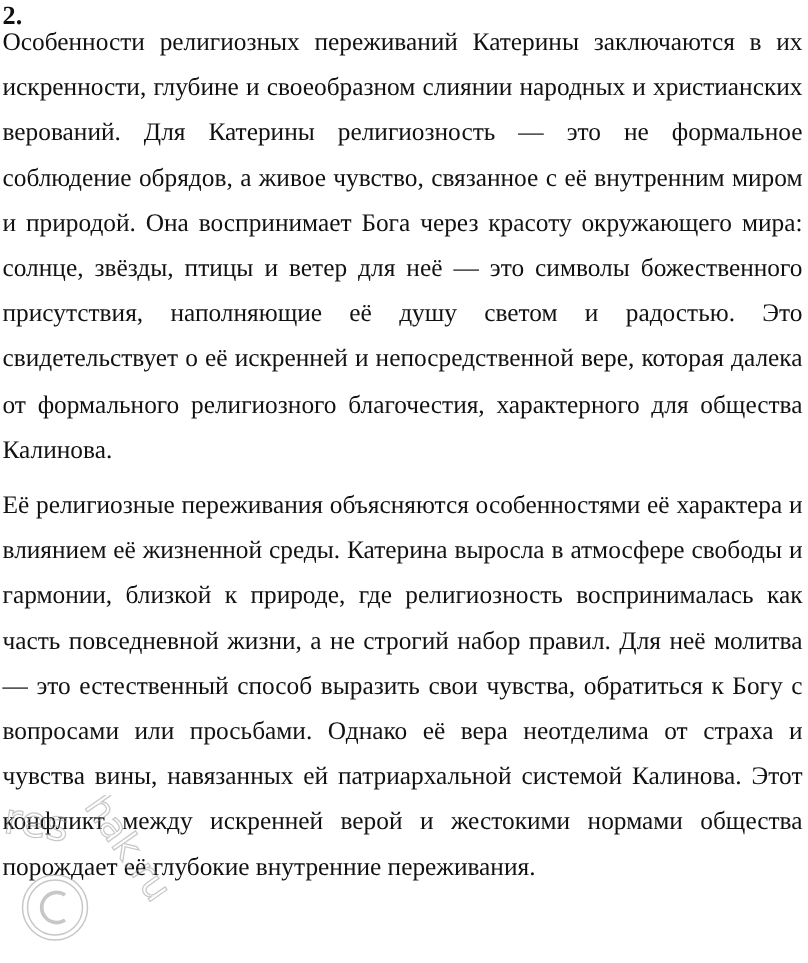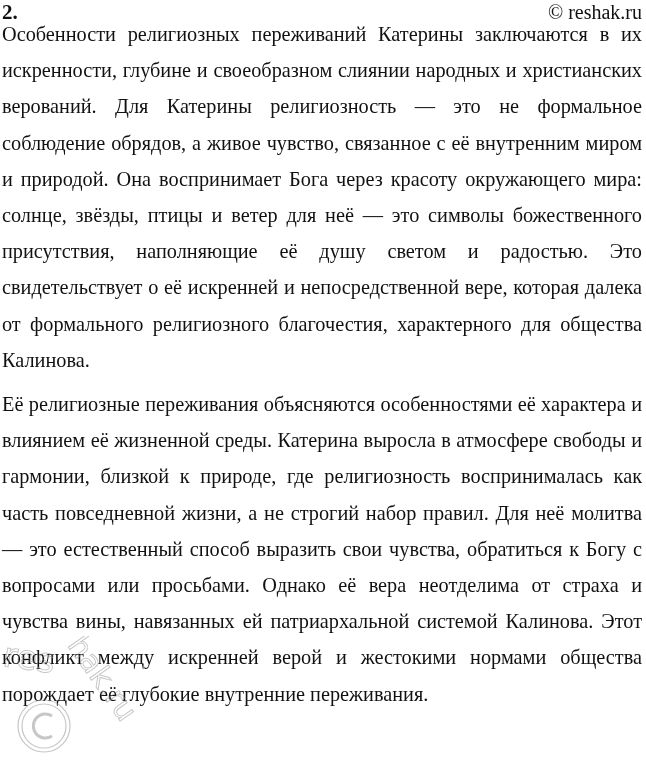--- a/index.html
+++ b/index.html
@@ -31,21 +31,20 @@
   .watermark {
     position: absolute; left: 2px; top: 636px; width: 140px; height: 134px;
     pointer-events: none; opacity: 0.55;
   }
 </style>
 </head>
 <body>
 
 <div class="header">
   <div class="task-number">2.</div>
-  <div class="source">© reshak.ru</div>
 </div>
 
 <div class="content">
   <p class="para">Особенности религиозных переживаний Катерины заключаются в их искренности, глубине и своеобразном слиянии народных и христианских верований. Для Катерины религиозность — это не формальное соблюдение обрядов, а живое чувство, связанное с её внутренним миром и природой. Она воспринимает Бога через красоту окружающего мира: солнце, звёзды, птицы и ветер для неё — это символы божественного присутствия, наполняющие её душу светом и радостью. Это свидетельствует о её искренней и непосредственной вере, которая далека от формального религиозного благочестия, характерного для общества Калинова.</p>
   <p class="para">Её религиозные переживания объясняются особенностями её характера и влиянием её жизненной среды. Катерина выросла в атмосфере свободы и гармонии, близкой к природе, где религиозность воспринималась как часть повседневной жизни, а не строгий набор правил. Для неё молитва — это естественный способ выразить свои чувства, обратиться к Богу с вопросами или просьбами. Однако её вера неотделима от страха и чувства вины, навязанных ей патриархальной системой Калинова. Этот конфликт между искренней верой и жестокими нормами общества порождает её глубокие внутренние переживания.</p>
 </div>
 
 <div class="watermark">
   <svg width="140" height="134" viewBox="0 0 140 134">
     <g fill="none" stroke="#9a9a9a" stroke-width="1.2">

